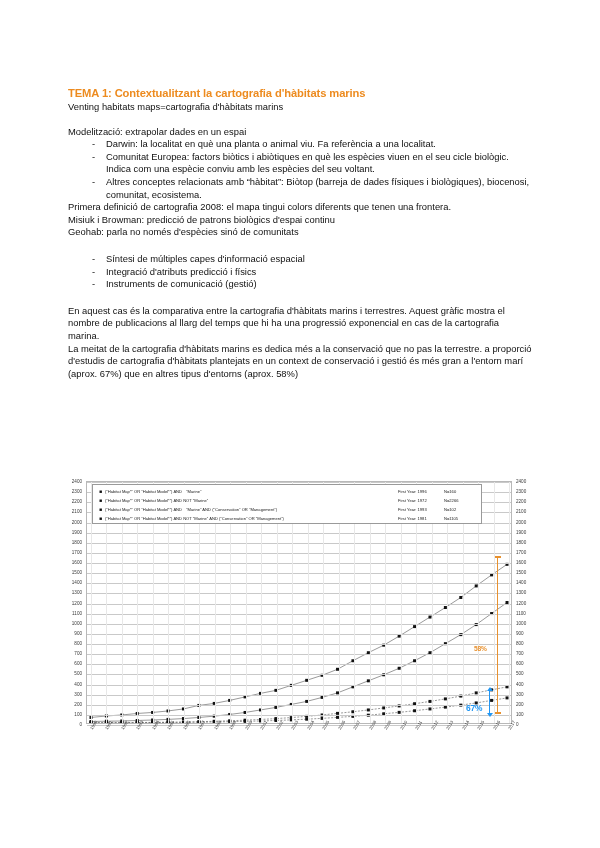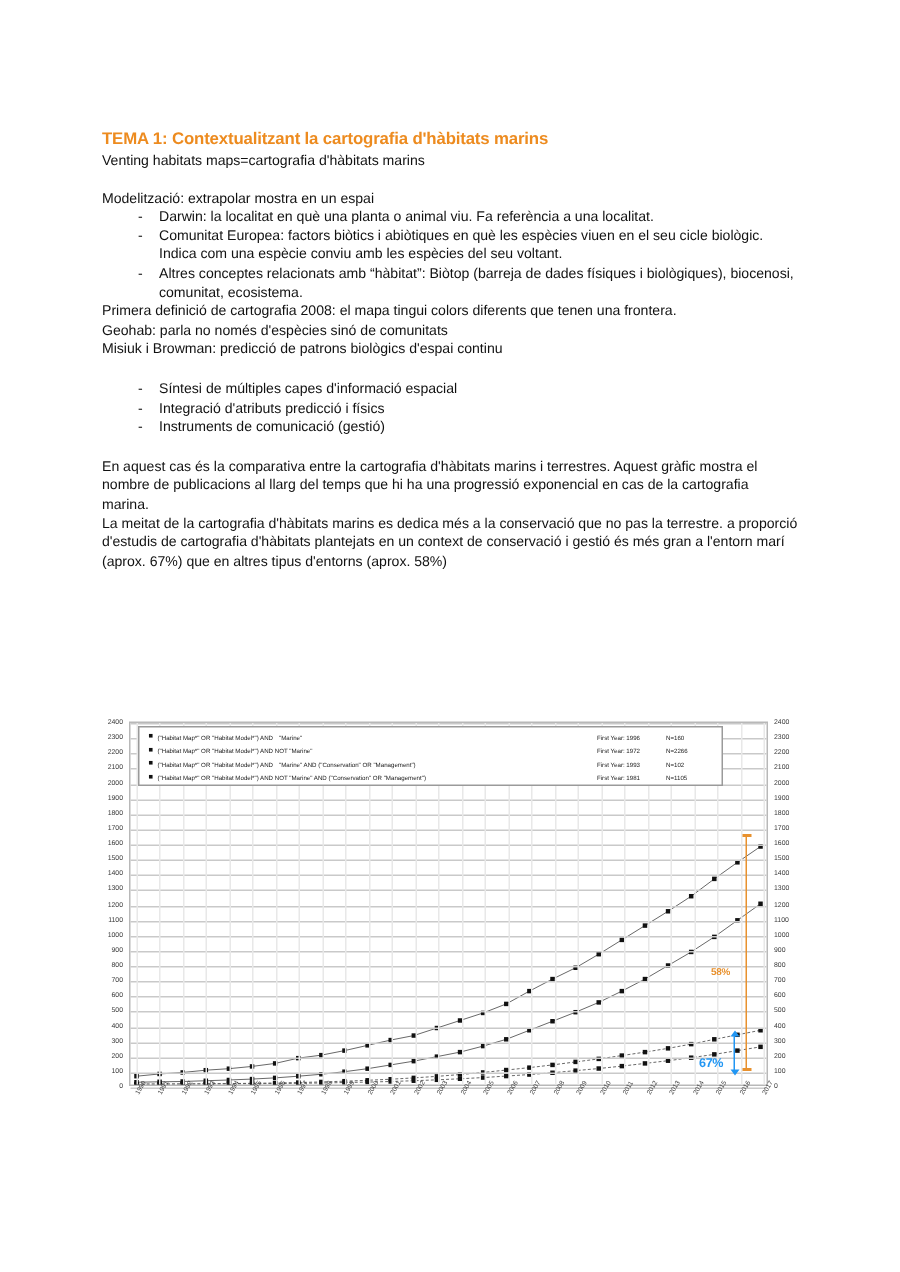--- a/index.html
+++ b/index.html
@@ -114,40 +114,40 @@
 <body>
 
 <div class="page">
   <div class="content">
 
     <div class="doc-title">TEMA 1: Contextualitzant la cartografia d'hàbitats marins</div>
     <div class="p">Venting habitats maps=cartografia d'hàbitats marins</div>
 
     <div class="gap-m"></div>
 
-    <div class="p">Modelització: extrapolar mostra en un espai</div>
+    <div class="p">Modelització: extrapolar dades en un espai</div>
 
     <ul class="dash">
       <li>
         <span class="dash-mark">-</span>
         <span>Darwin: la localitat en què una planta o animal viu. Fa referència a una localitat.</span>
       </li>
       <li>
         <span class="dash-mark">-</span>
         <span>Comunitat Europea: factors biòtics i abiòtiques en què les espècies viuen en el seu cicle biològic. Indica com una espècie conviu amb les espècies del seu voltant.</span>
       </li>
       <li>
         <span class="dash-mark">-</span>
         <span>Altres conceptes relacionats amb “hàbitat”: </span><b>Biòtop (barreja de dades físiques i biològiques),</b><span> biocenosi, comunitat, ecosistema.</span>
       </li>
     </ul>
 
     <div class="p">Primera definició de cartografia 2008: el mapa tingui colors diferents que tenen una frontera.</div>
+    <div class="p">Misiuk i Browman: predicció de patrons biològics d'espai continu</div>
     <div class="p">Geohab: parla no només d'espècies sinó de comunitats</div>
-    <div class="p">Misiuk i Browman: predicció de patrons biològics d'espai continu</div>
 
     <div class="gap-l"></div>
 
     <ul class="dash">
       <li>
         <span class="dash-mark">-</span>
         <span>Síntesi de múltiples capes d'informació espacial</span>
       </li>
       <li>
         <span class="dash-mark">-</span>

